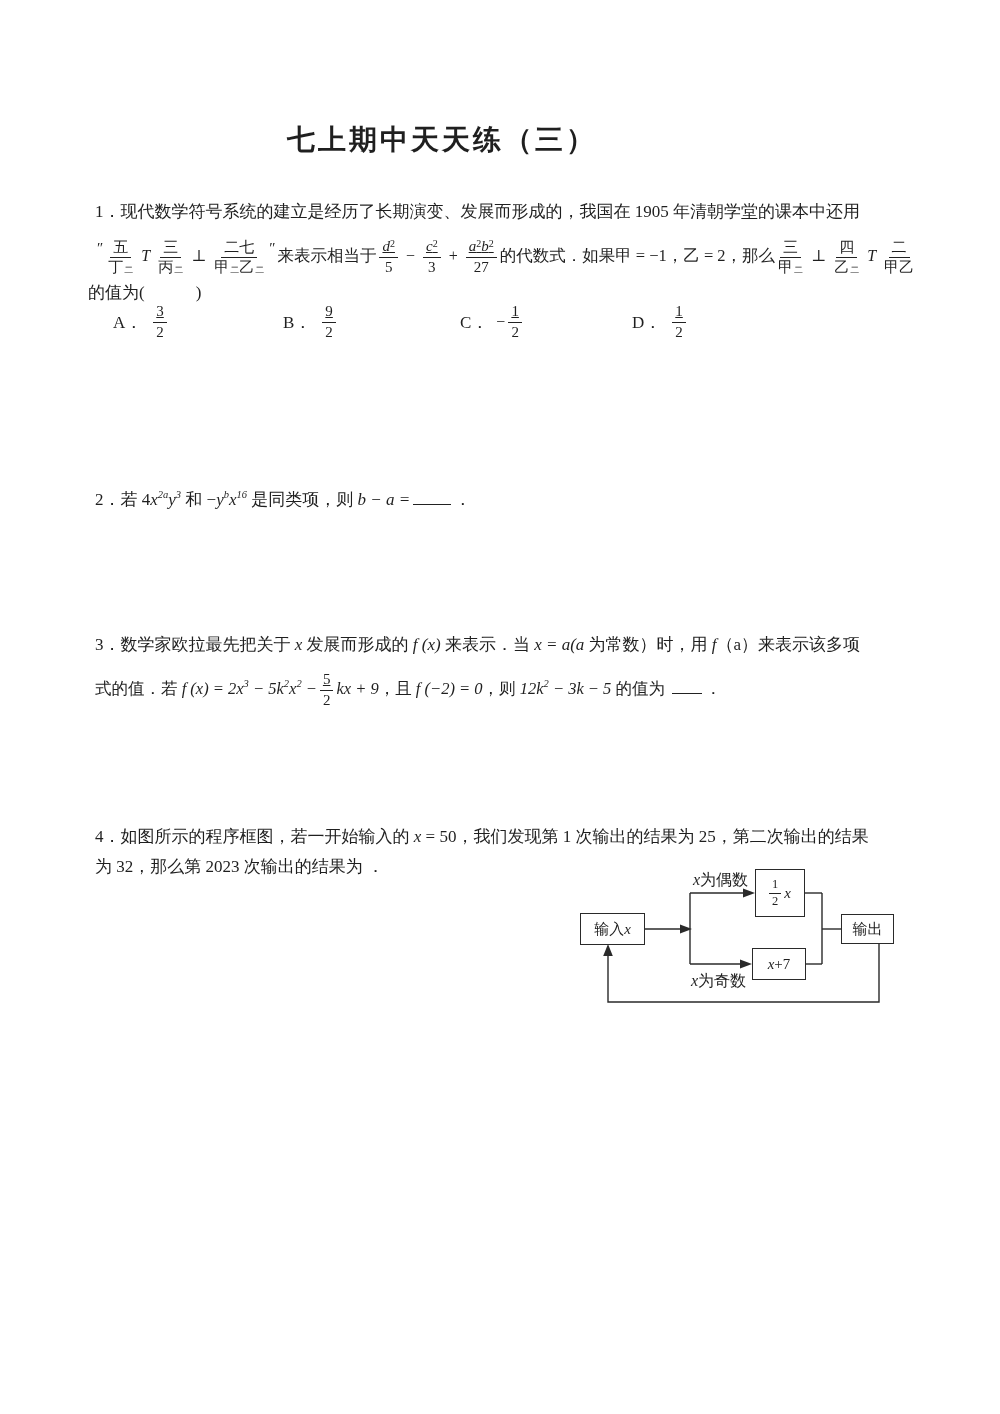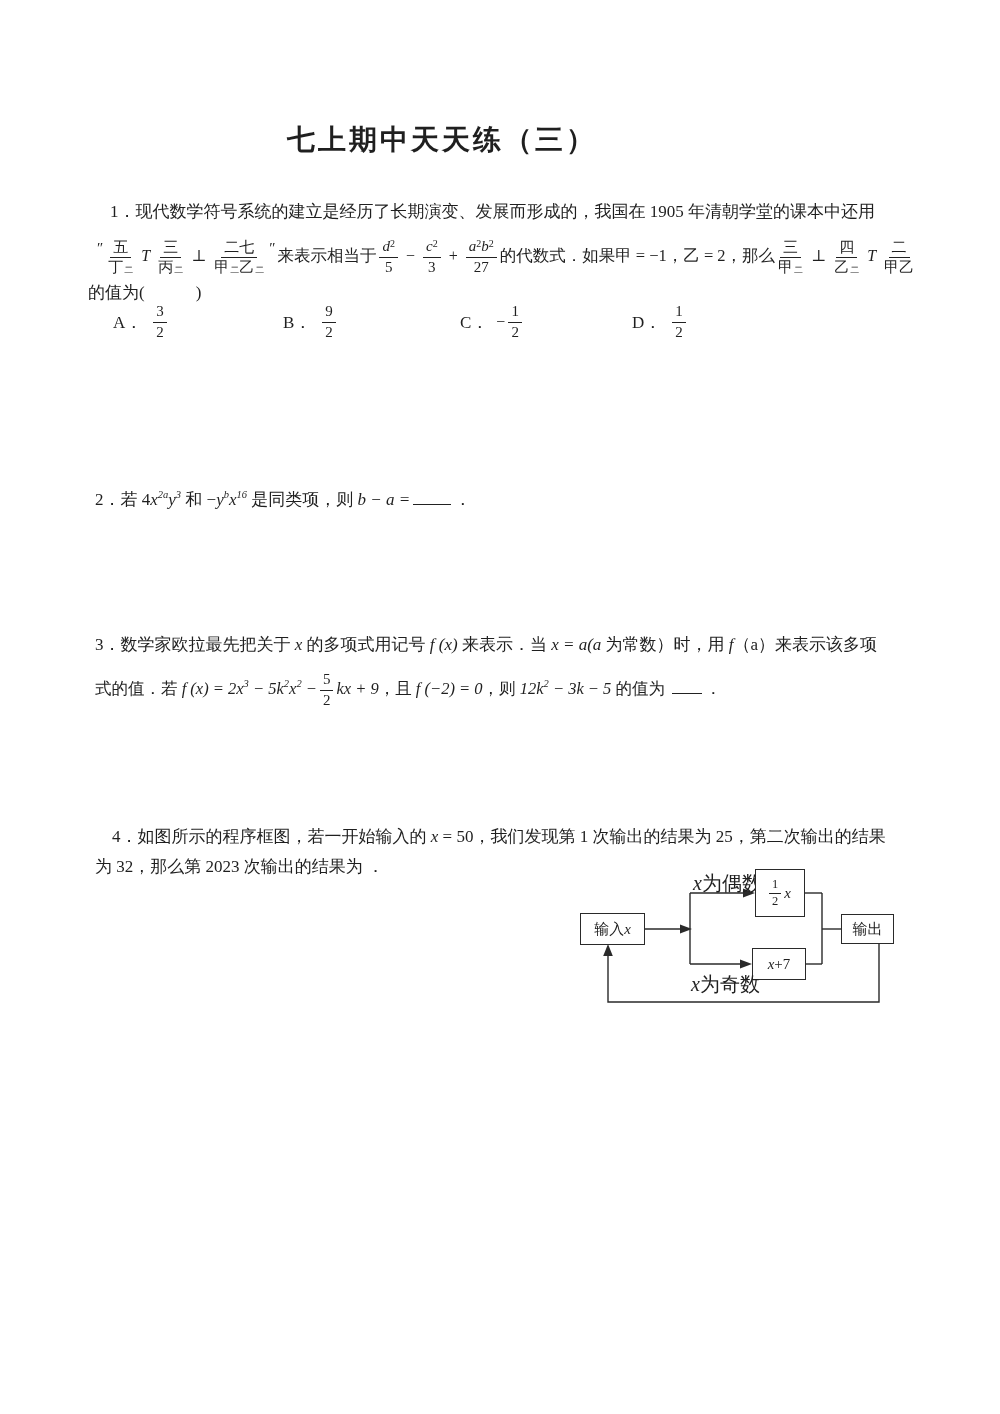--- a/index.html
+++ b/index.html
@@ -16,21 +16,21 @@
     font-family:"Liberation Sans","DejaVu Sans",sans-serif;
   }
   
   .tline{font-size:17px;line-height:26px;white-space:nowrap;}
   .mline{font-size:16.5px;height:58px;line-height:58px;white-space:nowrap;}
   .it{font-style:italic;font-family:"Liberation Serif","DejaVu Serif",serif;}
   .msup{font-size:10.5px;font-style:italic;vertical-align:7px;line-height:0;letter-spacing:0;}
   
   .frac{display:inline-flex;flex-direction:column;align-items:center;
         vertical-align:middle;line-height:1.15;font-size:15px;margin:0 3px;text-align:center;}
-  .frac .fn{border-bottom:1.4px solid #222;padding:0 3px 1px;}
+  .frac .fn{border-bottom:1.4px solid #222;padding:0 3px 1px;text-decoration:underline;}
   .frac .fd{padding:1px 2px 0;}
   .frac sup{font-size:10px;vertical-align:4px;line-height:0;}
   
   .afrac{display:inline-flex;flex-direction:column;align-items:center;
          vertical-align:middle;line-height:1.12;font-size:15px;margin:0 2px;text-align:center;}
   .afrac .an{border-bottom:1.4px solid #222;padding:0 3px 1px;white-space:nowrap;}
   .afrac .ad{padding:1px 1px 0;white-space:nowrap;}
   .pw{font-size:9px;vertical-align:-1px;margin-left:1px;}
   .op{margin:0 5px;font-size:16px;}
   .quote{font-size:15px;margin:0 2px;vertical-align:8px;}
@@ -39,34 +39,34 @@
   .opt .olabel{font-size:17px;margin-right:8px;}
   .opt .frac{font-size:15px;}
   .osign{font-size:16px;}
   
   .blank{display:inline-block;border-bottom:1.6px solid #222;height:2px;margin:0 3px;}
   
   .flow{top:860px;left:575px;width:362px;height:150px;}
   .fbox{position:absolute;border:1.5px solid #2a2a2a;display:flex;
         align-items:center;justify-content:center;font-size:15px;background:#fff;
         white-space:nowrap;}
-  .flabel{position:absolute;font-size:20px;white-space:nowrap;}
+  .flabel{position:absolute;font-size:16px;white-space:nowrap;}
   .sfrac{display:inline-flex;flex-direction:column;align-items:center;
          line-height:1.1;font-size:12.5px;margin-right:3px;text-align:center;}
   .sfrac .fn{border-bottom:1.3px solid #222;padding:0 3px 1px;}
   .sfrac .fd{padding:1px 2px 0;}
   svg.connectors{position:absolute;left:0;top:0;}
 </style>
 </head>
 <body>
 
 <div class="abs doc-title">七上期中天天练（三）</div>
 
 <div>
-  <div class="abs tline" style="top:199px;left:110px;text-align:right;">1．现代数学符号系统的建立是经历了长期演变、发展而形成的，我国在 1905 年清朝学堂的课本中还用</div>
+  <div class="abs tline" style="top:199px;left:95px;text-align:right;">1．现代数学符号系统的建立是经历了长期演变、发展而形成的，我国在 1905 年清朝学堂的课本中还用</div>
 
   <div class="abs mline" style="top:219px;left:95px;">
     <span class="quote">″</span><span class="afrac">
         <span class="an">五</span>
         <span class="ad"><span>丁</span><span class="pw">二</span></span>
       </span><span class="op it">T</span><span class="afrac">
         <span class="an">三</span>
         <span class="ad"><span>丙</span><span class="pw">二</span></span>
       </span><span class="op">⊥</span><span class="afrac">
         <span class="an">二七</span>
@@ -129,32 +129,32 @@
     </div>
   </div>
 </div>
 
 <div class="abs tline" style="top:471px;left:95px;margin-top:16px;">
   <span>2．若 4</span><span class="it">x</span><sup class="msup">2a</sup><span class="it">y</span><sup class="msup">3</sup><span> 和 −</span><span class="it">y</span><sup class="msup">b</sup><span class="it">x</span><sup class="msup">16</sup><span> 是同类项，则 </span><span class="it">b − a =</span><span class="blank" style="width:38px;"></span><span>．</span>
 </div>
 
 <div>
   <div class="abs tline" style="top:632px;left:95px;">
-    <span>3．数学家欧拉最先把关于 </span><span class="it">x</span><span> 的多项式用记号 </span><span class="it">f (x)</span><span> 来表示．当 </span><span class="it">x = a(a</span><span> 为常数）时，用 </span><span class="it">f</span><span>（a）来表示该多项</span>
+    <span>3．数学家欧拉最先把关于 </span><span class="it">x</span><span> 发展而形成的 </span><span class="it">f (x)</span><span> 来表示．当 </span><span class="it">x = a(a</span><span> 为常数）时，用 </span><span class="it">f</span><span>（a）来表示该多项</span>
   </div>
   <div class="abs mline" style="top:660px;left:95px;">
     <span>式的值．若 </span><span class="it">f (x) = 2x</span><sup class="msup">3</sup><span class="it"> − 5k</span><sup class="msup">2</sup><span class="it">x</span><sup class="msup">2</sup><span class="it"> −</span><span class="frac">
         <span class="fn">5</span>
         <span class="fd">2</span>
       </span><span class="it">kx + 9</span><span>，且 </span><span class="it">f (−2) = 0</span><span>，则 </span><span class="it">12k</span><sup class="msup">2</sup><span class="it"> − 3k − 5</span><span> 的值为 </span><span class="blank" style="width:30px;"></span><span>．</span>
   </div>
 </div>
 
 <div>
-  <div class="abs tline" style="top:824px;left:95px;margin-left:17px;">
+  <div class="abs tline" style="top:824px;left:95px;">
     <span>4．如图所示的程序框图，若一开始输入的 </span><span class="it">x</span><span> = 50，我们发现第 1 次输出的结果为 25，第二次输出的结果</span>
   </div>
   <div class="abs tline" style="top:854px;left:95px;">为 32，那么第 2023 次输出的结果为 ．</div>
 
   <div class="abs flow">
     <svg class="connectors" width="362" height="150" viewBox="0 0 362 150">
       <g stroke="#2a2a2a" stroke-width="1.4" fill="none">
         <path d="M69 69 H106"></path>
         <path d="M115 33 V104"></path>
         <path d="M115 33 H169"></path>

